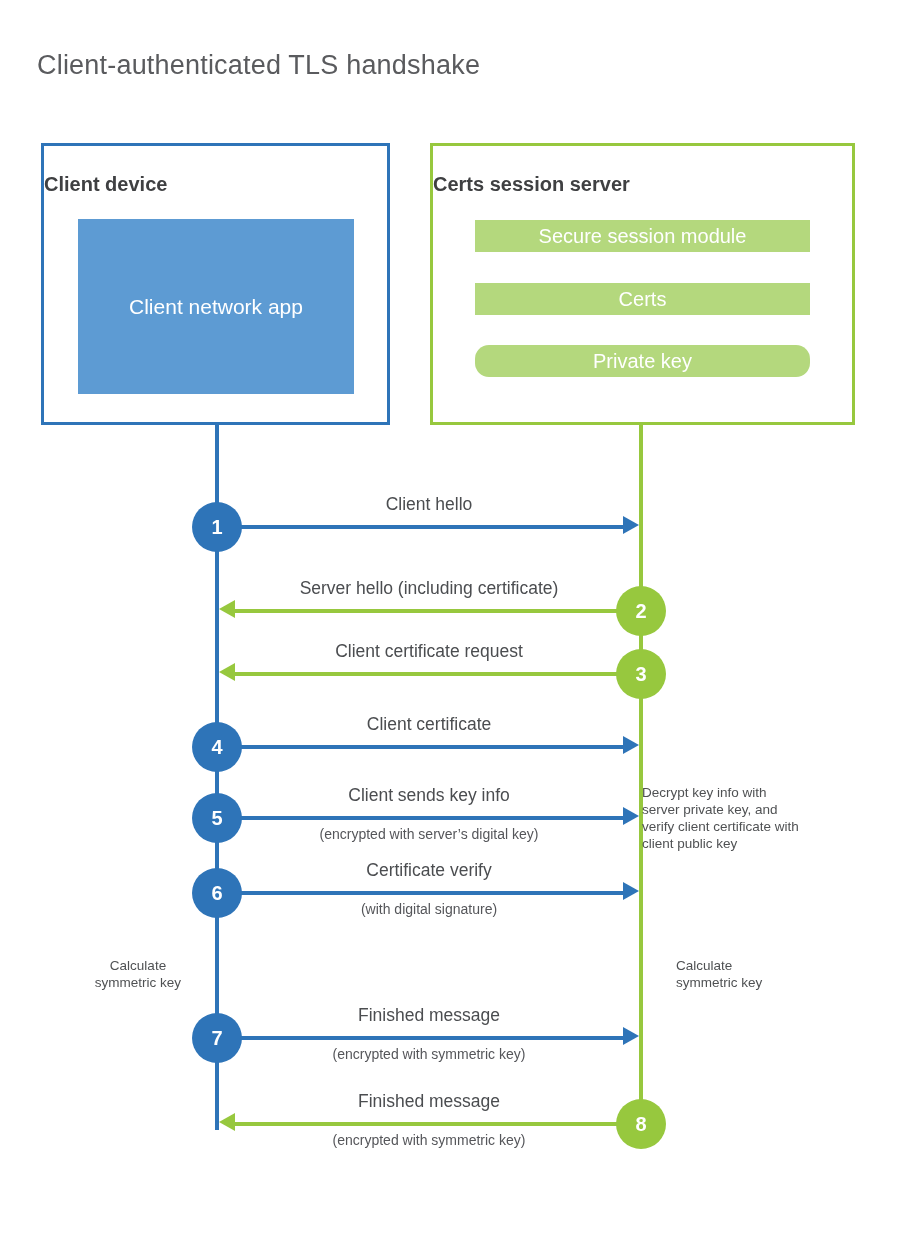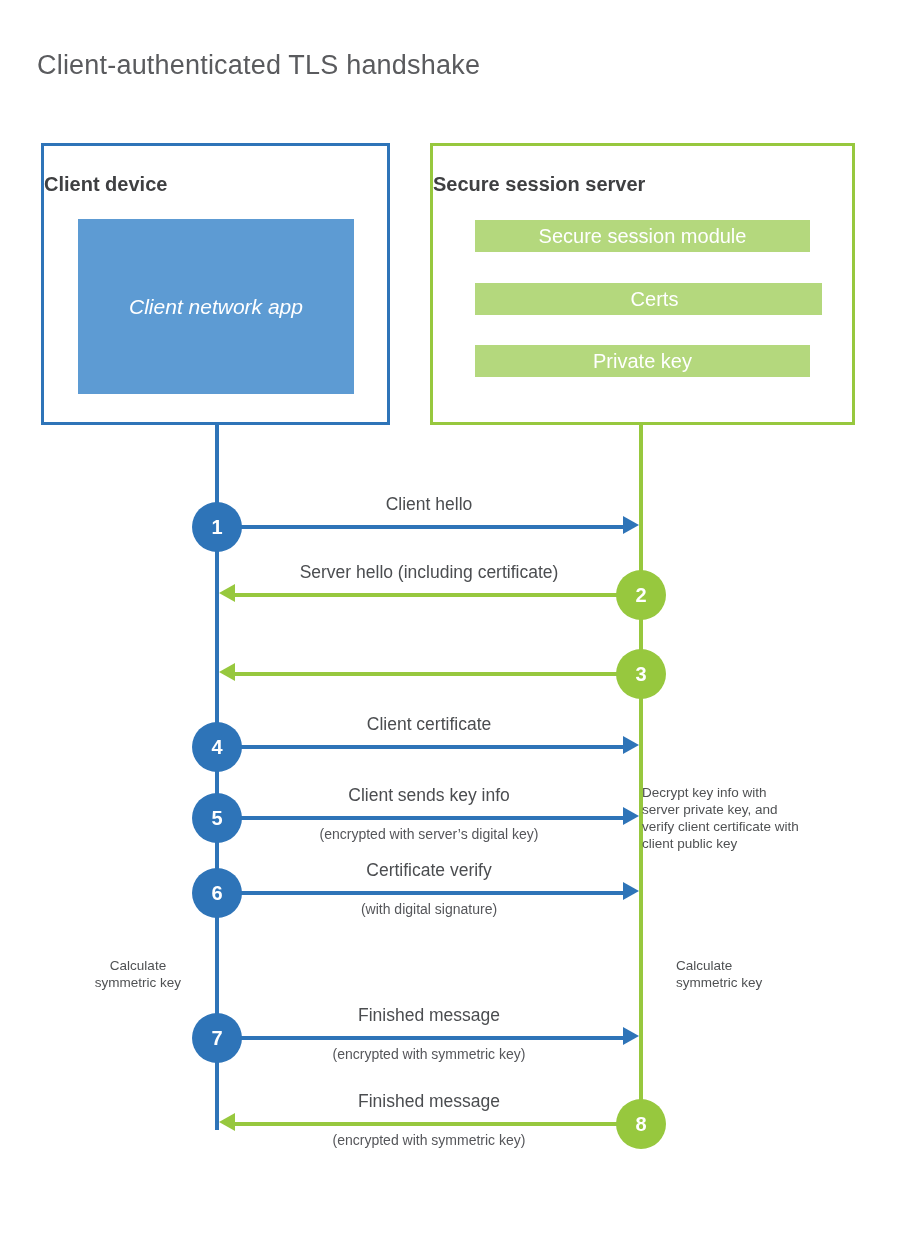--- a/index.html
+++ b/index.html
@@ -20,30 +20,30 @@
   #server-box { left:430px; width:425px; border:3px solid #97c83e; }
   .actor-title {
     position:absolute; left:0; right:0; top:27px; text-align:left;
     font-size:20px; font-weight:bold; color:#3f4042;
   }
   #client-app {
     position:absolute; left:78px; top:199px; width:276px; height:175px;
     background:#5d9bd3; display:flex; align-items:center; justify-content:center;
   }
   #client-app .app-text {
-    width:175px; text-align:center; color:#ffffff; font-size:21px; line-height:30px;font-style:italic;
+    width:175px; text-align:center; color:#ffffff; font-size:21px; line-height:30px;
   }
   .server-bar {
     position:absolute; left:475px; width:335px; height:32px;
     background:#b4d87d; color:#ffffff; font-size:20px;
     display:flex; align-items:center; justify-content:center;
   }
   #server-bar-0 { top:200px; }
-  #server-bar-1 { top:263px;padding-left:12px; }
-  #server-bar-2 { top:325px; }
+  #server-bar-1 { top:263px; }
+  #server-bar-2 { top:325px;border-radius:14px; }
 
   
   .lifeline { position:absolute; top:403px; width:4px; }
   #client-lifeline { left:215px; height:707px; background:#2e74b8; }
   #server-lifeline { left:639px; height:707px; background:#97c83e; }
 
   
   .step { position:absolute; left:0; width:820px; height:50px; }
   .step .circle {
     position:absolute; top:0; width:50px; height:50px; border-radius:50%;
@@ -82,44 +82,45 @@
   <div id="title">Client-authenticated TLS handshake</div>
 
   <div id="client-box" class="actor-box">
     <div class="actor-title">Client device</div>
   </div>
   <div id="client-app">
     <div class="app-text">Client network app</div>
   </div>
 
   <div id="server-box" class="actor-box">
-    <div class="actor-title">Secure session server</div>
+    <div class="actor-title">Certs session server</div>
   </div>
   <div id="server-bar-0" class="server-bar">Secure session module</div>
   <div id="server-bar-1" class="server-bar">Certs</div>
   <div id="server-bar-2" class="server-bar">Private key</div>
 
   <div id="client-lifeline" class="lifeline"></div>
   <div id="server-lifeline" class="lifeline"></div>
 
   <div class="step right" style="top:482px">
     <div class="label">Client hello</div>
     <div class="shaft"></div>
     <div class="head"></div>
     <div class="circle">1</div>
   </div>
 
-  <div class="step left" style="top:550px">
+  <div class="step left" style="top:566px">
     <div class="label">Server hello (including certificate)</div>
     <div class="shaft"></div>
     <div class="head"></div>
     <div class="circle">2</div>
   </div>
 
   <div class="step left" style="top:629px">
+    <div class="label">Client certificate request</div>
     <div class="shaft"></div>
     <div class="head"></div>
     <div class="circle">3</div>
   </div>
 
   <div class="step right" style="top:702px">
     <div class="label">Client certificate</div>
     <div class="shaft"></div>
     <div class="head"></div>
     <div class="circle">4</div>

